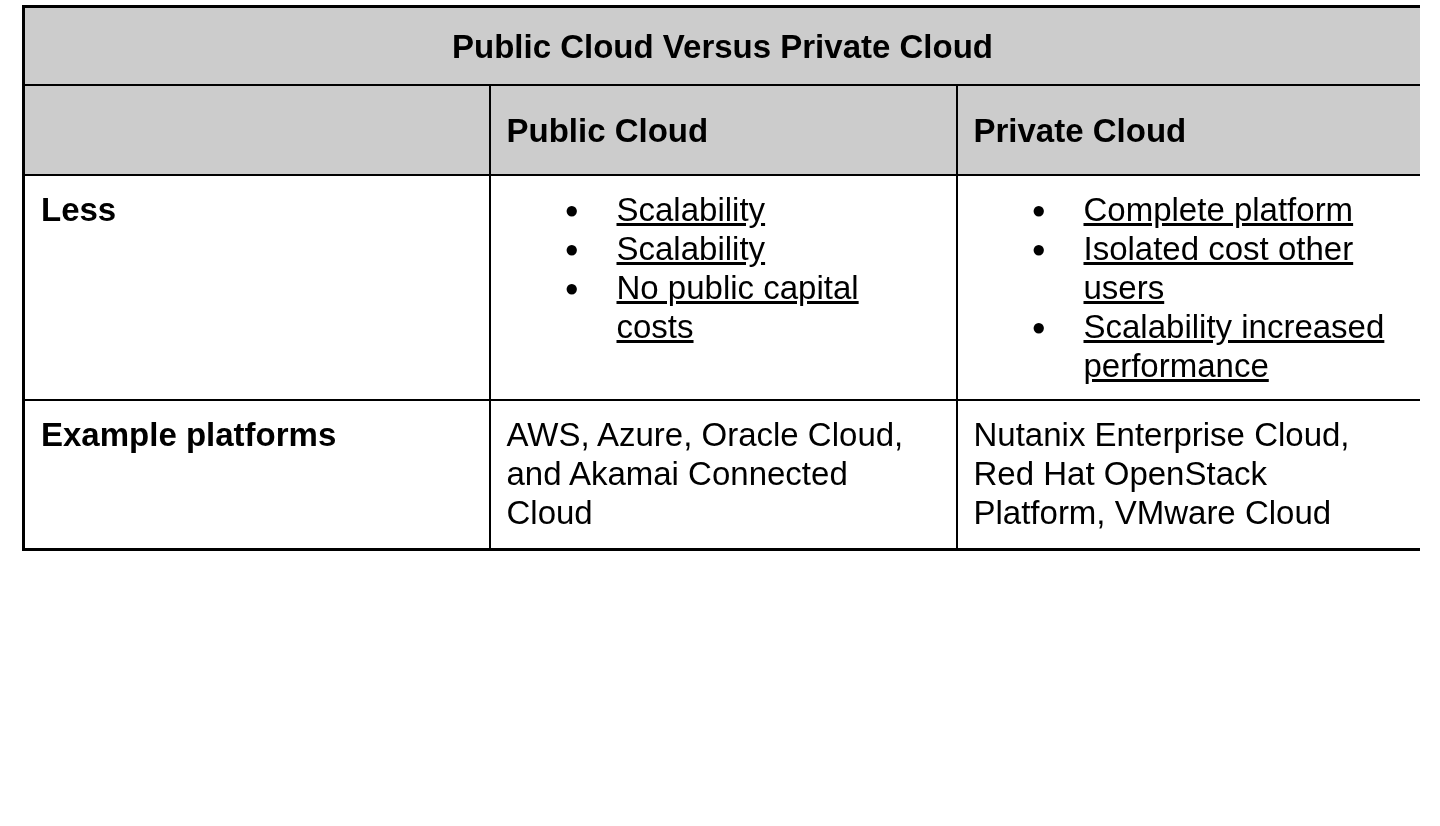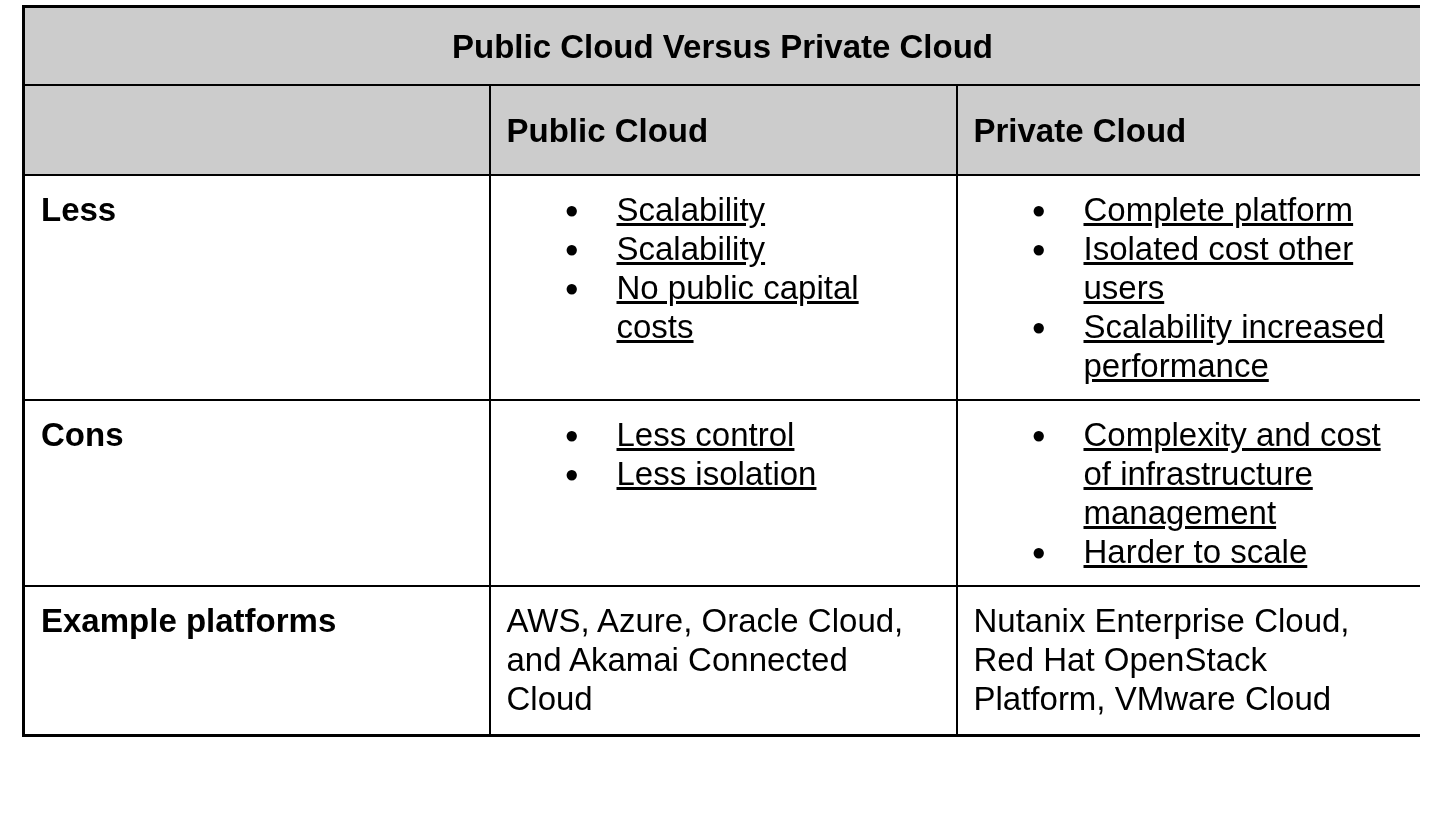--- a/index.html
+++ b/index.html
@@ -104,35 +104,20 @@
           </ul>
         </td>
         <td class="body-cell">
           <ul class="bullets">
             <li>Complete platform</li>
             <li>Isolated cost other users</li>
             <li>Scalability increased performance</li>
           </ul>
         </td>
       </tr>
-      <tr class="cons-row">
-        <td class="row-label">Cons</td>
-        <td class="body-cell">
-          <ul class="bullets">
-            <li>Less control</li>
-            <li>Less isolation</li>
-          </ul>
-        </td>
-        <td class="body-cell">
-          <ul class="bullets">
-            <li>Complexity and cost of infrastructure management</li>
-            <li>Harder to scale</li>
-          </ul>
-        </td>
-      </tr>
       <tr class="example-row">
         <td class="row-label">Example platforms</td>
         <td class="body-cell">AWS, Azure, Oracle Cloud, and Akamai Connected Cloud</td>
         <td class="body-cell">Nutanix Enterprise Cloud, Red Hat OpenStack Platform, VMware Cloud</td>
       </tr>
     </tbody>
   </table>
 </div>
 
 </body></html>

